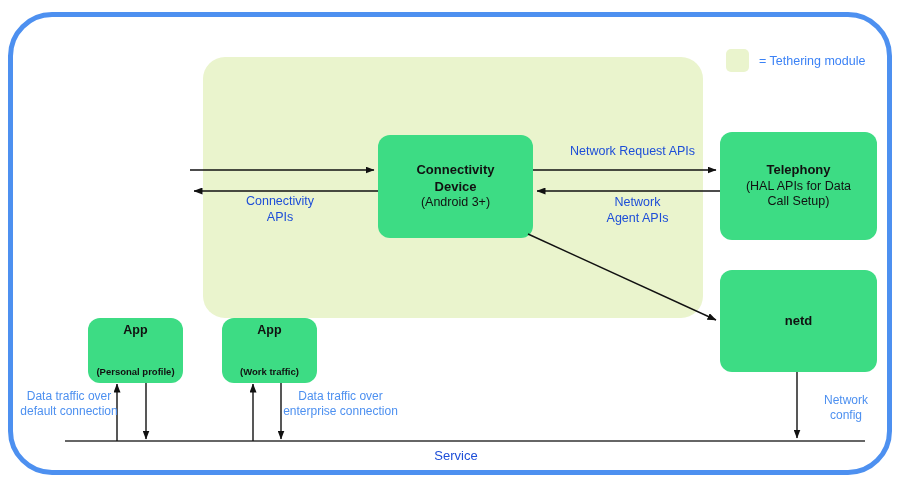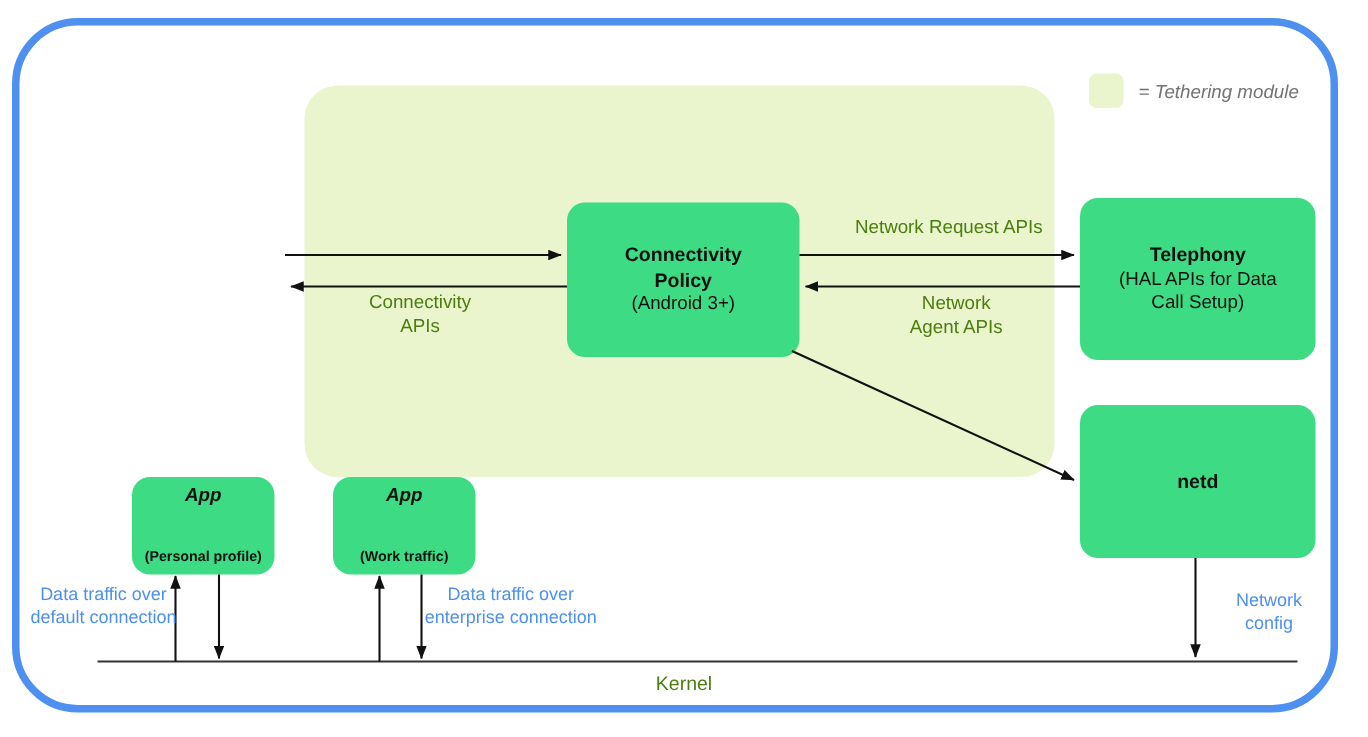--- a/index.html
+++ b/index.html
@@ -53,34 +53,34 @@
     line-height: 1.25;
   }
   .node .title {
     font-weight: bold;
     font-size: 13px;
   }
   .node .sub {
     font-size: 12.5px;
     font-weight: normal;
   }
-  .node.small .title { font-size: 12.5px; font-style: italic; }
+  .node.small .title { font-size: 12.5px; }
   .node.small .sub { font-size: 9.5px; font-weight: bold; margin-top: 28px; }
 
   #node-dpm   { left: 35px;  top: 135px; width: 155px; height: 103px; }
   #node-cs    { left: 378px; top: 135px; width: 155px; height: 103px; }
   #node-tel   { left: 720px; top: 132px; width: 157px; height: 108px; }
   #node-netd  { left: 720px; top: 270px; width: 157px; height: 102px; }
   #node-app1  { left: 88px;  top: 318px; width: 95px;  height: 65px; }
   #node-app2  { left: 222px; top: 318px; width: 95px;  height: 65px; }
 
   .edge-label {
     position: absolute;
     font-size: 12.5px;
-    color: #4d7c0f;
+    color: #1d4ed8;
     text-align: center;
     line-height: 1.25;
     white-space: pre-line;
   }
   .edge-label.blue {
     color: #4d90f0;
     font-size: 12px;
   }
 
   #lbl-connectivity   { left: 200px; top: 194px; width: 160px; }
@@ -101,23 +101,22 @@
     gap: 10px;
   }
   .legend-swatch {
     width: 23px;
     height: 23px;
     background: #eaf4cd;
     border-radius: 5px;
   }
   .legend-text {
     font-size: 12.5px;
-    color: #737373;
+    color: #3b82f6;
     white-space: nowrap;
-    font-style: italic;
   }
   svg.arrows {
     position: absolute;
     left: 0;
     top: 0;
     width: 912px;
     height: 491px;
     pointer-events: none;
   }
 </style>
@@ -131,21 +130,21 @@
   <div class="tethering-region"></div>
 
   <div class="legend">
     <div class="legend-swatch"></div>
     <div class="legend-text">= Tethering module</div>
   </div>
 
 
   <div class="node" id="node-cs">
     <div class="title">Connectivity</div>
-    <div class="title">Policy</div>
+    <div class="title">Device</div>
     <div class="sub">(Android 3+)</div>
   </div>
 
   <div class="node" id="node-netd">
     <div class="title">netd</div>
   </div>
 
   <div class="node" id="node-tel">
     <div class="title">Telephony</div>
     <div class="sub">(HAL APIs for Data</div>
@@ -188,21 +187,21 @@
 
     <line x1="253" y1="441" x2="253" y2="384" stroke="#111111" stroke-width="1.4" marker-end="url(#arrowhead)"></line>
     <line x1="281" y1="383" x2="281" y2="439" stroke="#111111" stroke-width="1.4" marker-end="url(#arrowhead)"></line>
   </svg>
 
   <div class="edge-label" id="lbl-connectivity">Connectivity
 APIs</div>
   <div class="edge-label" id="lbl-netreq">Network Request APIs</div>
   <div class="edge-label" id="lbl-netagent">Network
 Agent APIs</div>
-  <div class="edge-label" id="lbl-kernel">Kernel</div>
+  <div class="edge-label" id="lbl-kernel">Service</div>
   <div class="edge-label blue" id="lbl-traffic-default">Data traffic over
 default connection</div>
   <div class="edge-label blue" id="lbl-traffic-ent">Data traffic over
 enterprise connection</div>
   <div class="edge-label blue" id="lbl-netconfig">Network
 config</div>
 
 </div>
 
 </body></html>

